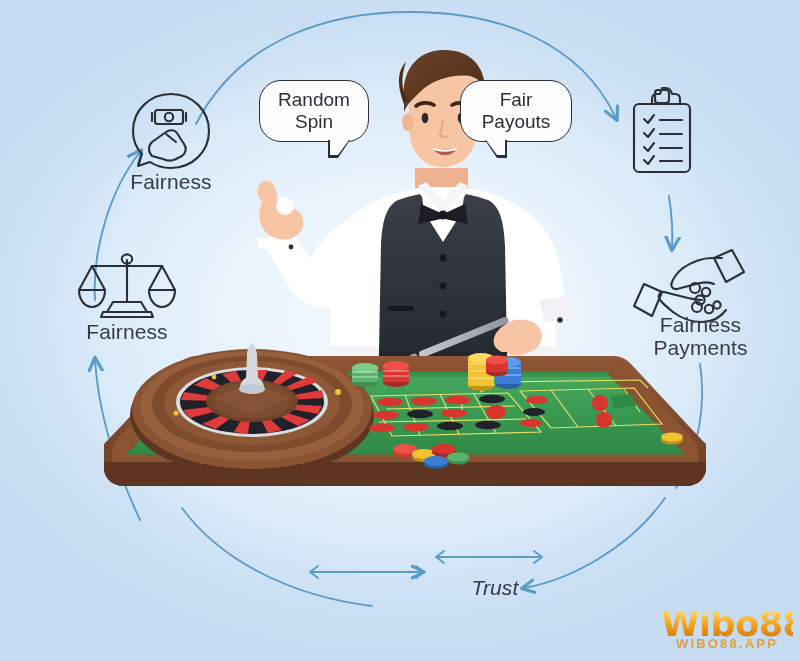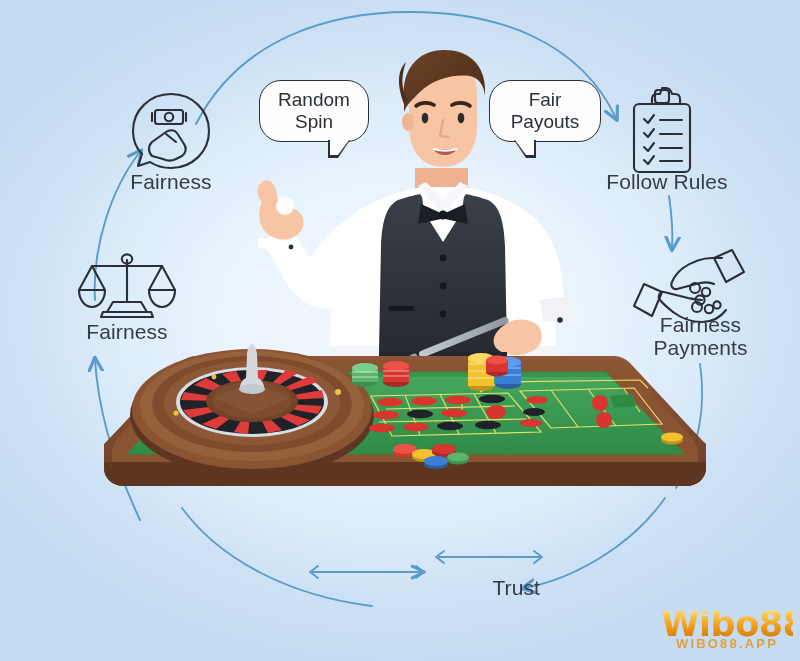--- a/index.html
+++ b/index.html
@@ -24,32 +24,32 @@
   
   .node-label{
     position:absolute;color:#363b46;font-size:21px;line-height:23px;
     letter-spacing:.1px;white-space:pre-line;text-align:center;
   }
   #lbl-fairness-top{left:106px;top:170px;width:130px;}
   #lbl-fairness-left{left:62px;top:320px;width:130px;}
   #lbl-follow-rules{left:592px;top:170px;width:150px;}
   #lbl-accurate{left:628px;top:313px;width:145px;}
   #lbl-randomness{left:292px;top:544px;width:134px;text-align:left;}
-  #lbl-trust{left:450px;top:576px;width:90px;text-align:right;}
+  #lbl-trust{left:450px;top:576px;width:90px;text-align:center;font-style:italic;}
 
   
   .bubble{
     position:absolute;background:#fdfdfd;border:1.7px solid #2b2f38;
     border-radius:22px;color:#2b2f38;font-size:19px;line-height:22px;
     text-align:center;white-space:pre-line;
     display:flex;align-items:center;justify-content:center;
     box-sizing:border-box;
   }
   #bubble-left{left:259px;top:80px;width:110px;height:62px;padding:0 6px;}
-  #bubble-right{left:489px;top:80px;width:112px;height:62px;padding:4px 6px;}
+  #bubble-right{left:460px;top:80px;width:112px;height:62px;padding:4px 6px;}
   .bubble .tail{position:absolute;width:0;height:0;}
   #bubble-left .tail{
     left:68px;bottom:-17px;
     border-left:10px solid #2b2f38;border-right:12px solid transparent;
     border-top:18px solid #2b2f38;
   }
   #bubble-left .tail:after{
     content:"";position:absolute;left:-8px;top:-18px;
     border-left:8px solid #fdfdfd;border-right:11px solid transparent;
     border-top:15px solid #fdfdfd;
@@ -444,21 +444,20 @@
     <path d="M310,572 L318,566 M310,572 L318,578" stroke="#5b9bc9" stroke-width="1.9" fill="none" stroke-linecap="round"></path>
     <path d="M424,572 L416,566 M424,572 L416,578" stroke="#5b9bc9" stroke-width="1.9" fill="none" stroke-linecap="round"></path>
 
     <path d="M438,557 L540,557" stroke="#5b9bc9" stroke-width="1.9" fill="none"></path>
     <path d="M436,557 L444,551 M436,557 L444,563" stroke="#5b9bc9" stroke-width="1.9" fill="none" stroke-linecap="round"></path>
     <path d="M542,557 L534,551 M542,557 L534,563" stroke="#5b9bc9" stroke-width="1.9" fill="none" stroke-linecap="round"></path>
   </svg>
 
   <div class="node-label" id="lbl-fairness-top">Fairness</div>
   <div class="node-label" id="lbl-fairness-left">Fairness</div>
-  <div class="node-label" id="lbl-follow-rules">Follow Rules</div>
   <div class="node-label" id="lbl-accurate">Fairness
 Payments</div>
   <div class="node-label" id="lbl-trust">Trust</div>
 
   <div class="bubble" id="bubble-left">
     <span>Random
 Spin</span>
     <span class="tail"></span>
   </div>
   <div class="bubble" id="bubble-right">

